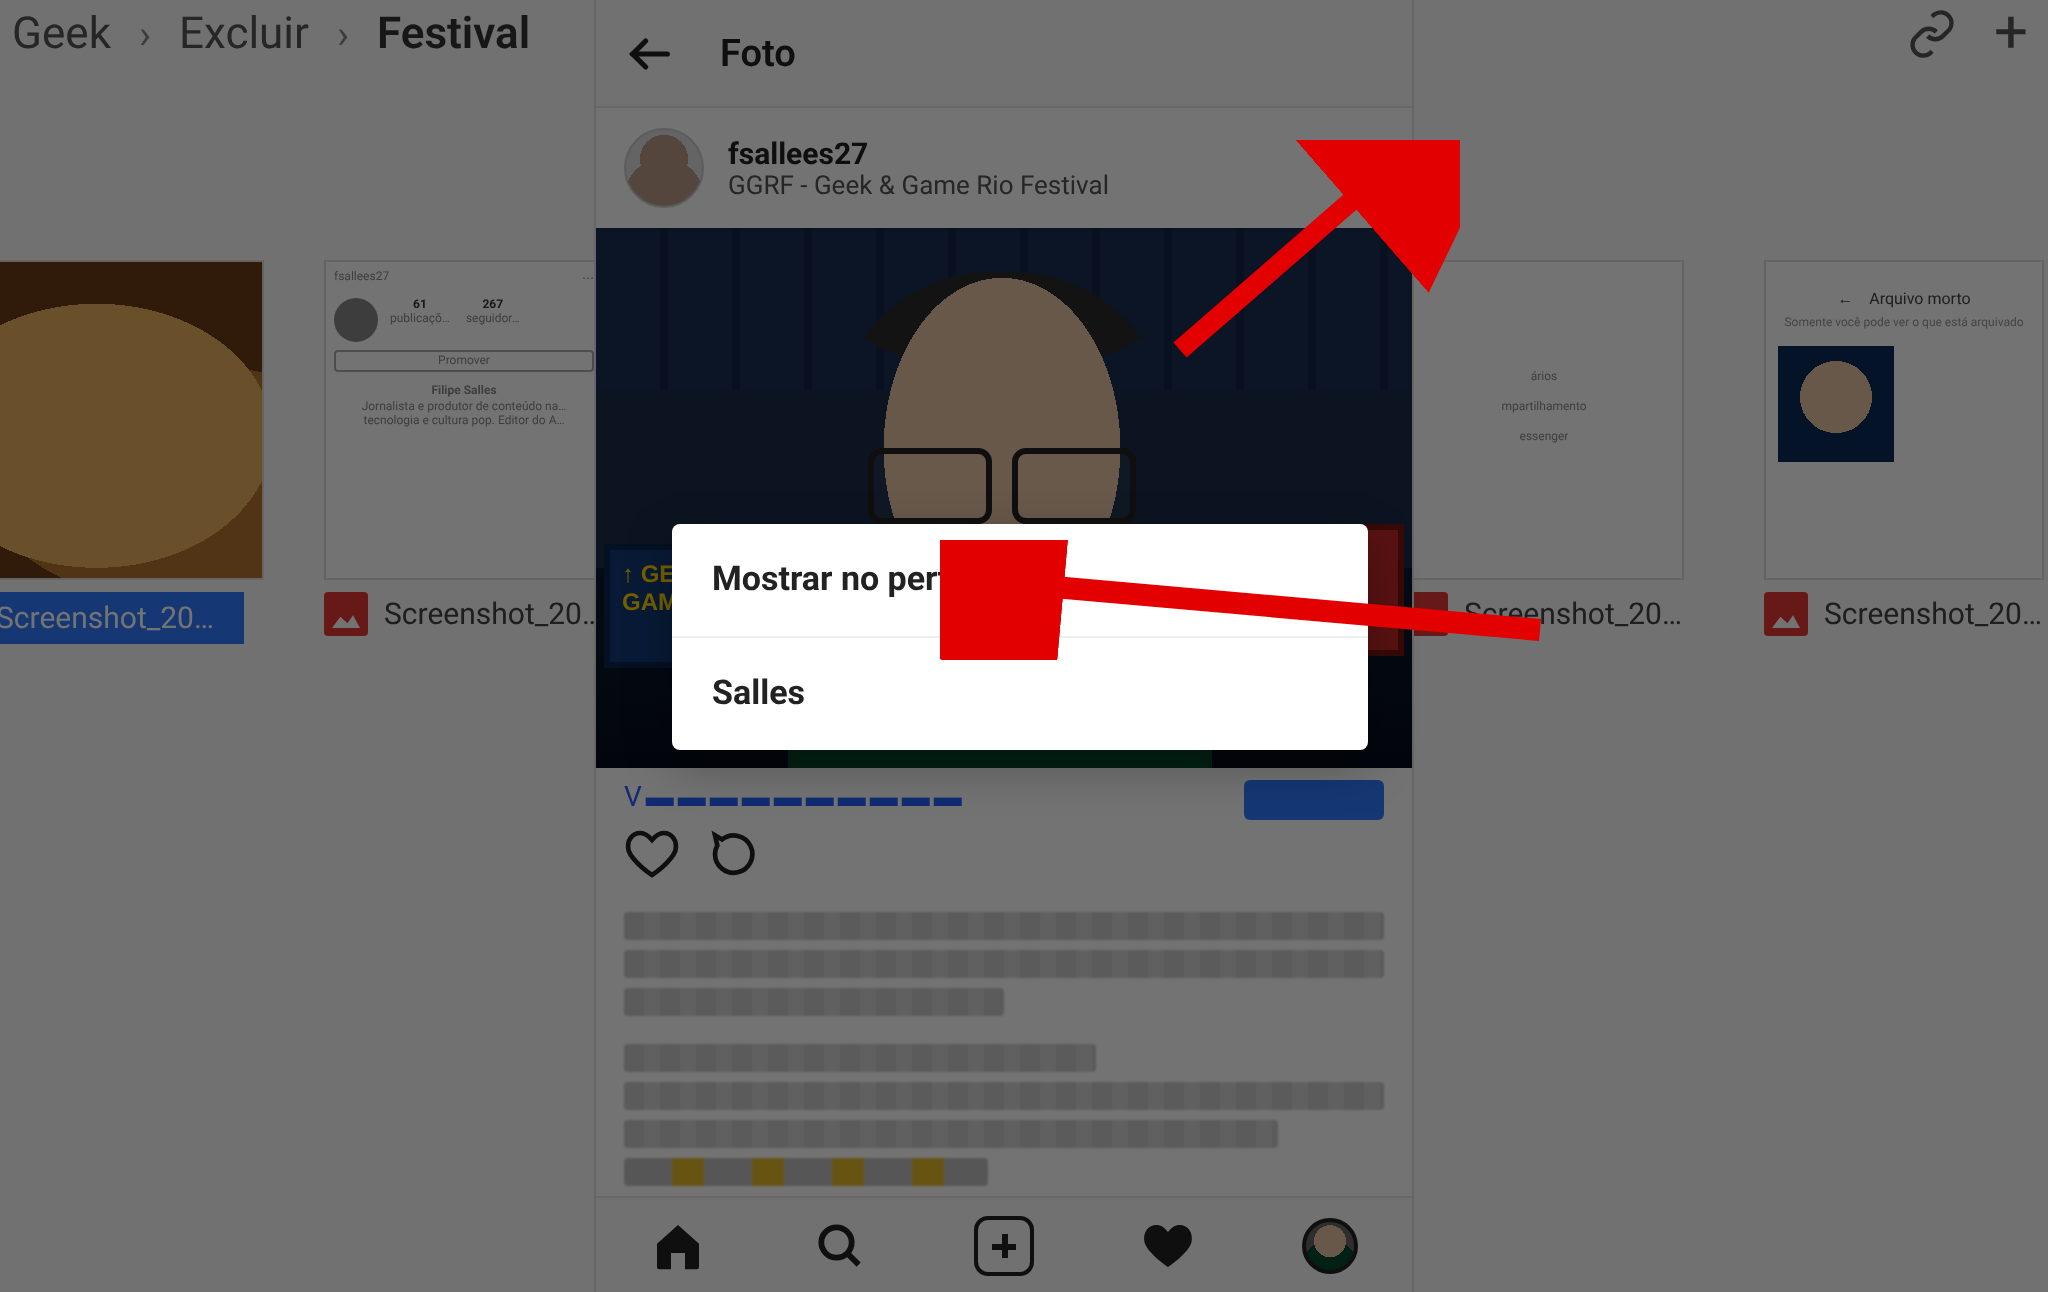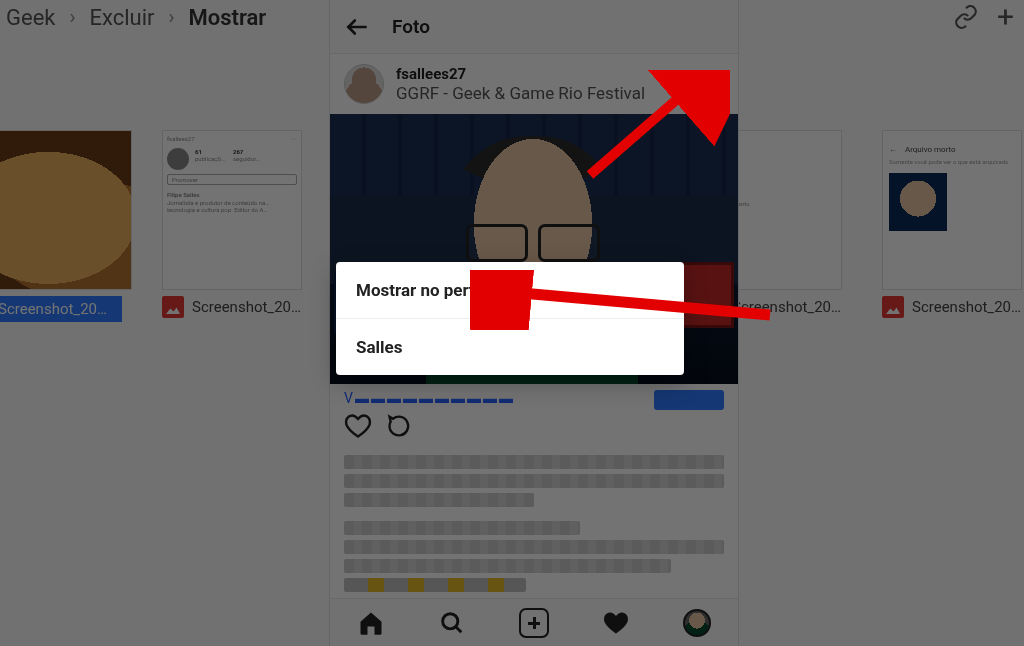--- a/index.html
+++ b/index.html
@@ -14,49 +14,49 @@
   }
   .crumb { color: #555; padding: 0 6px; }
   .crumb.current { font-weight: 600; color: #333; }
   .chev { color: #888; font-size: 20px; padding: 0 8px; }
   .topbar-right { margin-left: auto; display: flex; align-items: center; gap: 18px; padding-right: 10px; }
   .topbar-right svg { display:block; }
 
   .filegrid { position: absolute; top: 130px; left: 0; right: 0; display: flex; gap: 40px; padding: 0 0 0 0; }
 
   .file { width: 140px; }
-  .file .thumb { width: 140px; height: 160px; border: 1px solid #ddd; background: #1d4ed8; overflow: hidden; }
+  .file .thumb { width: 140px; height: 160px; border: 1px solid #ddd; background: #1d4ed8; overflow: hidden; text-align: center; }
   .file .cap { display: flex; align-items: center; gap: 8px; margin-top: 6px; font-size: 15px; color: #444; }
   .file .cap .picicon { width: 22px; height: 22px; background: #e53935; border-radius: 2px; position: relative; }
   .file .cap .picicon::after {
     content:''; position:absolute; left:4px; right:4px; bottom:4px; height:8px; background:#fff;
     clip-path: polygon(0% 100%, 30% 30%, 55% 70%, 75% 20%, 100% 100%);
   }
   .file.cut { width: 130px; margin-left: -8px; }
   .file.cut .thumb { height: 160px; }
 
   
   .phone {
-    position: absolute; left: 330px; top: 0; width: 408px; height: 646px;
+    position: absolute; left: 298px; top: 0; width: 408px; height: 646px;
     background: #fff; box-shadow: 0 0 0 1px #e3e3e3;
   }
   .phone-header {
     height: 54px; background:#fafafa; border-bottom:1px solid #e6e6e6;
     display:flex; align-items:center; padding:0 14px; gap: 22px;
   }
   .phone-header .back svg { display:block; }
   .phone-header .title { font-size: 19px; font-weight: 600; color:#222; }
 
   .post-header { display:flex; align-items:center; padding:10px 14px; gap:12px; }
   .avatar { width:40px; height:40px; border-radius:50%; background:
     radial-gradient(circle at 50% 38%, #b98 0 12px, transparent 12px),
     radial-gradient(circle at 50% 90%, #b98 0 20px, transparent 20px),
     #ddd; border:1px solid #ccc; }
   .post-user { font-size:15px; font-weight:700; color:#222; }
-  .post-loc { font-size:17px; color:#555; }
+  .post-loc { font-size:13px; color:#555; }
   .more { margin-left:auto; color:#333; font-size:20px; line-height:1; padding:4px 6px; cursor:pointer; }
 
   .post-image { width:100%; height:270px; background:#1b2d4a; position:relative; overflow:hidden; }
   
   .post-image .ceiling { position:absolute; inset:0 0 70% 0;
     background: repeating-linear-gradient(90deg,#1a2f55 0 32px,#15264a 32px 36px);}
   .post-image .floor { position:absolute; inset:63% 0 0 0;
     background: linear-gradient(#0d1a33,#060d1a); }
   .post-image .banner-l { position:absolute; left:4px; top:158px; width:130px; height:62px;
     background:#123a78; border:3px solid #0b274f; }
@@ -150,21 +150,21 @@
 </head>
 <body>
 
 <div class="page">
 
   <div class="topbar">
     <span class="crumb">Geek</span>
     <span class="chev">›</span>
     <span class="crumb">Excluir</span>
     <span class="chev">›</span>
-    <span class="crumb current">Mostrar</span>
+    <span class="crumb current">Festival</span>
     <div class="topbar-right">
       <span>
         <svg width="26" height="26" viewBox="0 0 24 24" fill="none" stroke="#555" stroke-width="2">
           <path d="M10 13a5 5 0 0 0 7 0l3-3a5 5 0 0 0-7-7l-1 1"></path>
             <path d="M14 11a5 5 0 0 0-7 0l-3 3a5 5 0 0 0 7 7l1-1"></path>
         </svg>
       </span>
       <span style="font-size:30px;color:#555;line-height:.6">+</span>
     </div>
   </div>

